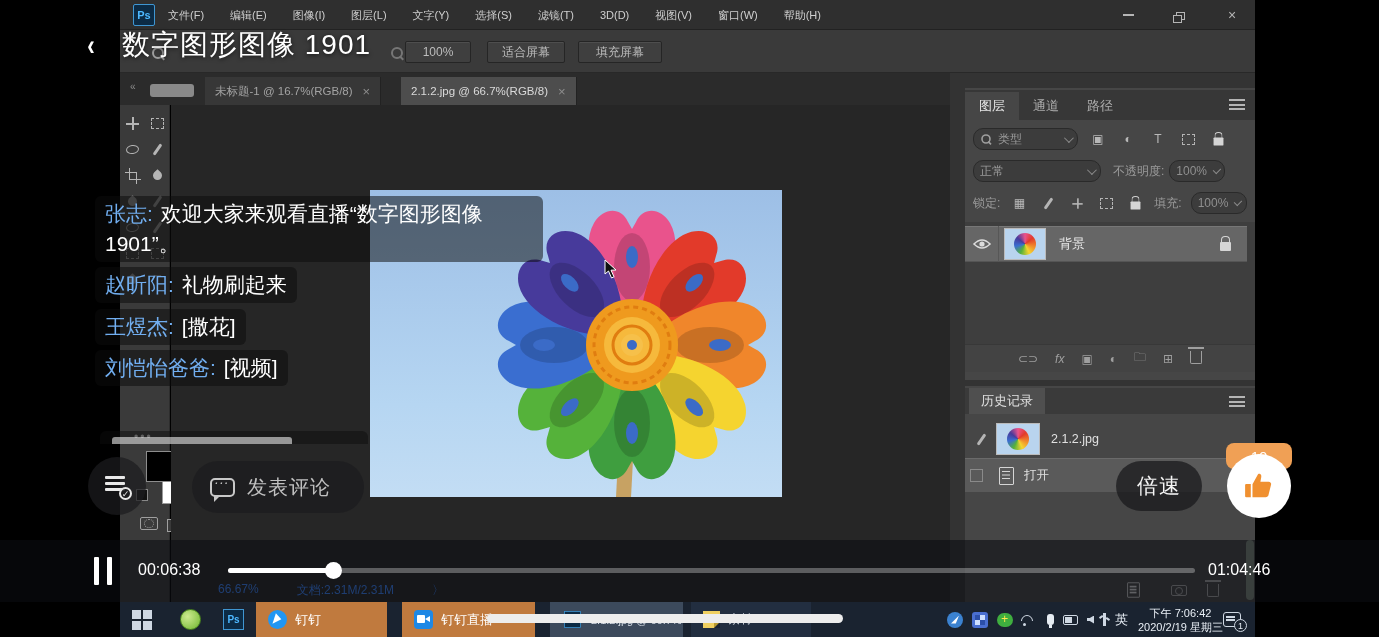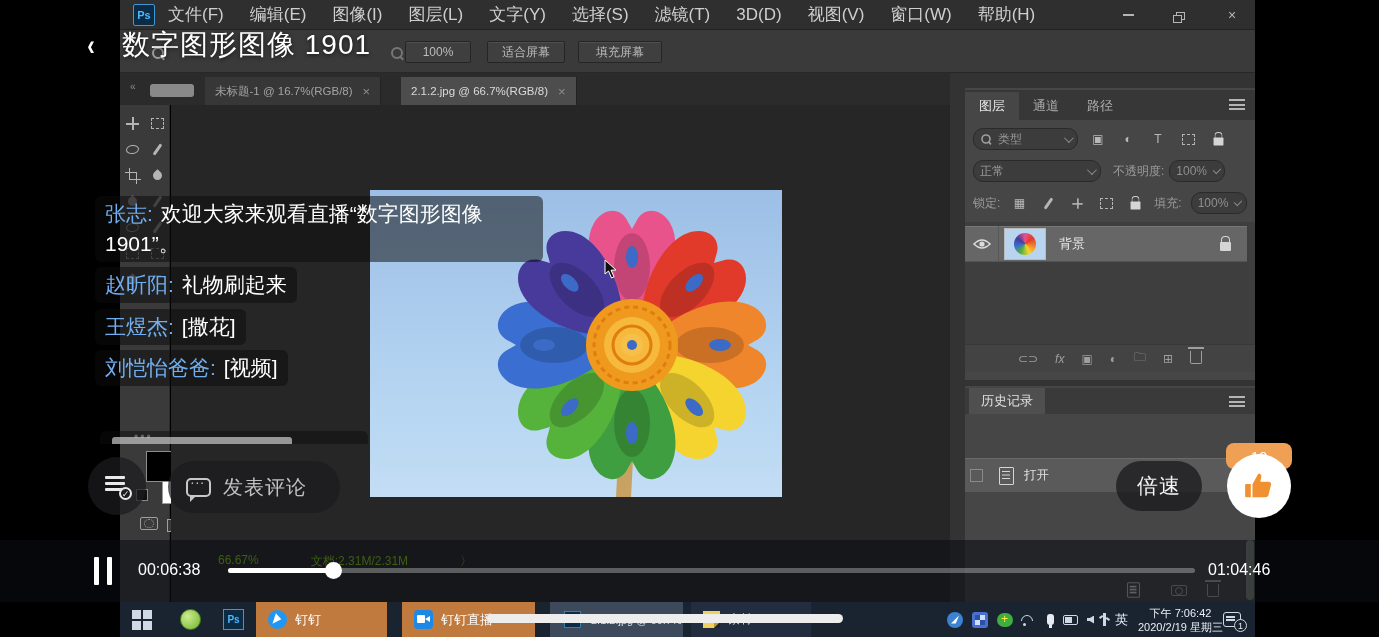--- a/index.html
+++ b/index.html
@@ -4,21 +4,21 @@
 <style>
   * { margin:0; padding:0; box-sizing:border-box; }
   html,body { background:#000; }
   body { font-family:"Liberation Sans","DejaVu Sans",sans-serif; }
   .stage { position:relative; width:1379px; height:637px; background:#000; overflow:hidden; }
   .abs { position:absolute; }
 
   
   .menubar { left:120px; top:0; width:1135px; height:30px; background:#2f2f2f; border-bottom:1px solid #222; display:flex; align-items:center; }
   .ps-logo { margin-left:13px; width:22px; height:22px; background:#0c2b45; border:1px solid #3f96d2; color:#4db8ff; font-size:11px; font-weight:bold; display:flex; align-items:center; justify-content:center; border-radius:2px; }
-  .menu-item { color:#cfcfcf; font-size:17px; padding:0 13px; line-height:30px; }
+  .menu-item { color:#cfcfcf; font-size:11px; padding:0 13px; line-height:30px; }
   .win-controls { position:absolute; right:10px; top:0; height:30px; display:flex; align-items:center; gap:26px; }
   .wc { width:26px; height:20px; display:flex; align-items:center; justify-content:center; color:#b5b5b5; font-size:14px; }
   .wc-min::before { content:""; width:11px; height:2px; background:#b5b5b5; display:block; }
   .wc-restore { position:relative; }
   .wc-restore i { position:absolute; width:9px; height:8px; border:1.5px solid #b5b5b5; left:9px; top:7px; }
   .wc-restore i+i { left:6px; top:10px; background:#2f2f2f; }
 
   .optionsbar { left:120px; top:30px; width:1135px; height:43px; background:#3a3a3a; border-bottom:1px solid #282828; }
   .opt-btn { position:absolute; top:11px; height:22px; background:#3f3f3f; border:1px solid #252525; box-shadow:inset 0 1px 0 #4e4e4e; color:#bdbdbd; font-size:12px; display:flex; align-items:center; justify-content:center; border-radius:2px; }
   .mag { position:relative; width:12px; height:12px; display:inline-block; }
@@ -51,21 +51,21 @@
   .swatch-bg { position:absolute; left:42px; top:372px; width:27px; height:27px; background:#fff; border:1px solid #999; }
   .swatch-fg { position:absolute; left:26px; top:346px; width:31px; height:31px; background:#000; border:1.5px solid #8d8d8d; }
   .swatch-swap { position:absolute; left:62px; top:342px; color:#b5b5b5; font-size:11px; }
   .swatch-mini { position:absolute; left:16px; top:384px; width:12px; height:12px; background:#111; border:1px solid #888; }
   .qmask { position:absolute; left:20px; top:412px; width:18px; height:13px; border:1.5px solid #9f9f9f; border-radius:2px; }
   .qmask::before { content:""; position:absolute; inset:1px 3px; border:1px dotted #9f9f9f; border-radius:50%; }
   .screenmode { position:absolute; left:52px; top:410px; width:14px; height:11px; border:1.5px solid #9f9f9f; }
   .screenmode::before { content:""; position:absolute; width:14px; height:11px; border:1.5px solid #9f9f9f; left:-6px; top:3px; background:#3a3a3a; }
 
   .canvas { left:171px; top:105px; width:779px; height:497px; background:#262626; }
-  .statusbar { position:absolute; left:47px; top:448px; color:#84cc16; font-size:12px; display:flex; gap:52px; }
+  .statusbar { position:absolute; left:47px; top:477px; color:#3b82f6; font-size:12px; display:flex; gap:38px; }
   .photo { left:370px; top:190px; width:412px; height:307px; background:linear-gradient(180deg,#9dbfe6 0%,#b6d6f2 70%,#c3ddf4 100%); overflow:hidden; }
   .gap-strip { left:950px; top:73px; width:305px; height:529px; background:#333; }
 
   
   .rightcol { left:965px; top:88px; width:290px; height:514px; background:#464646; }
   .ptab-bar { position:absolute; left:0; top:2px; width:290px; height:30px; background:#373737; display:flex; align-items:flex-end; }
   .ptab { height:28px; padding:0 14px; display:flex; align-items:center; font-size:13px; color:#aeaeae; }
   .ptab.on { background:#464646; color:#e8e8e8; }
   .burger { position:absolute; right:10px; top:10px; width:16px; height:11px; border-top:2px solid #b5b5b5; border-bottom:2px solid #b5b5b5; }
   .burger::before { content:""; display:block; margin-top:3px; height:2px; background:#b5b5b5; }
@@ -159,21 +159,21 @@
   .track { left:228px; top:568px; width:967px; height:5px; background:rgba(255,255,255,.3); border-radius:3px; }
   .track-fill { position:absolute; left:0; top:0; width:105px; height:5px; background:#fff; border-radius:3px; }
   .knob { left:325px; top:562px; width:17px; height:17px; background:#fff; border-radius:50%; }
   .speed-btn { left:1116px; top:461px; width:86px; height:50px; border-radius:25px; background:rgba(25,25,28,.75); color:#f5f5f5; font-size:21px; display:flex; align-items:center; justify-content:center; letter-spacing:1px; }
   .like-badge { left:1226px; top:443px; width:66px; height:26px; border-radius:8px; background:#f0a055; color:#fff; font-size:15px; display:flex; align-items:center; justify-content:center; }
   .like-btn { left:1227px; top:454px; width:64px; height:64px; border-radius:50%; background:#fff; display:flex; align-items:center; justify-content:center; }
   .cmt-circle { left:88px; top:457px; width:58px; height:58px; border-radius:50%; background:rgba(28,28,30,.72); display:flex; align-items:center; justify-content:center; }
   .list-check { position:relative; width:24px; height:22px; }
   .list-check::before { content:""; position:absolute; left:0; top:1px; width:20px; height:2.5px; background:#e8e8e8; box-shadow:0 6px 0 #e8e8e8, 0 12px 0 #e8e8e8; border-radius:1px; }
   .list-check b { position:absolute; right:-3px; bottom:-3px; width:13px; height:13px; border:2px solid #e8e8e8; border-radius:50%; background:rgba(28,28,30,.9); color:#e8e8e8; font-size:9px; display:flex; align-items:center; justify-content:center; font-weight:normal; }
-  .cmt-pill { left:168px; top:461px; width:172px; height:52px; border-radius:26px; background:rgba(28,28,30,.72); display:flex; align-items:center; gap:12px; padding-left:18px;text-align:right; }
+  .cmt-pill { left:192px; top:461px; width:172px; height:52px; border-radius:26px; background:rgba(28,28,30,.72); display:flex; align-items:center; gap:12px; padding-left:18px;text-align:right; }
   .bubble-ic { position:relative; width:25px; height:19px; border:2.5px solid #c8c8c8; border-radius:5px; }
   .bubble-ic::before { content:"..."; position:absolute; left:3px; top:-9px; color:#c8c8c8; font-size:14px; letter-spacing:1px; }
   .bubble-ic::after { content:""; position:absolute; left:2px; bottom:-7px; border-top:6px solid #c8c8c8; border-right:6px solid transparent; }
   .cmt-label { color:#c0c0c0; font-size:20px; letter-spacing:1px; }
   .cursor-arrow { left:604px; top:260px; }
 </style>
 </head>
 <body>
 
 <div class="stage">
@@ -417,20 +417,27 @@
       <span>◐</span>
       <span>🗀</span>
       <span>⊞</span>
       <span><i class="trash" style="display:inline-block;"></i></span>
     </div>
     <div class="hist">
       <div class="hist-tabbar">
         <div class="hist-tab">历史记录</div>
         <div class="burger" style="top:8px;"></div>
       </div>
+      <div class="hist-row" style="top:36px;">
+        <span class="picon" style="margin:0 6px;">
+            <i class="t-brush"></i>
+          </span>
+        <div class="hthumb"></div>
+        <span style="margin-left:12px;">2.1.2.jpg</span>
+      </div>
       <div class="hist-row" style="top:72px; background:#5a5a5a; border-top:1px solid #6a6a6a;">
         <span class="hist-check"></span>
         <span class="doc-ic" style="margin-left:8px;"></span>
         <span>打开</span>
       </div>
       <div class="hist-bottom">
         <span class="doc-ic" style="transform:scale(.85);"></span>
         <span class="cam"></span>
         <span class="trash"></span>
       </div>

